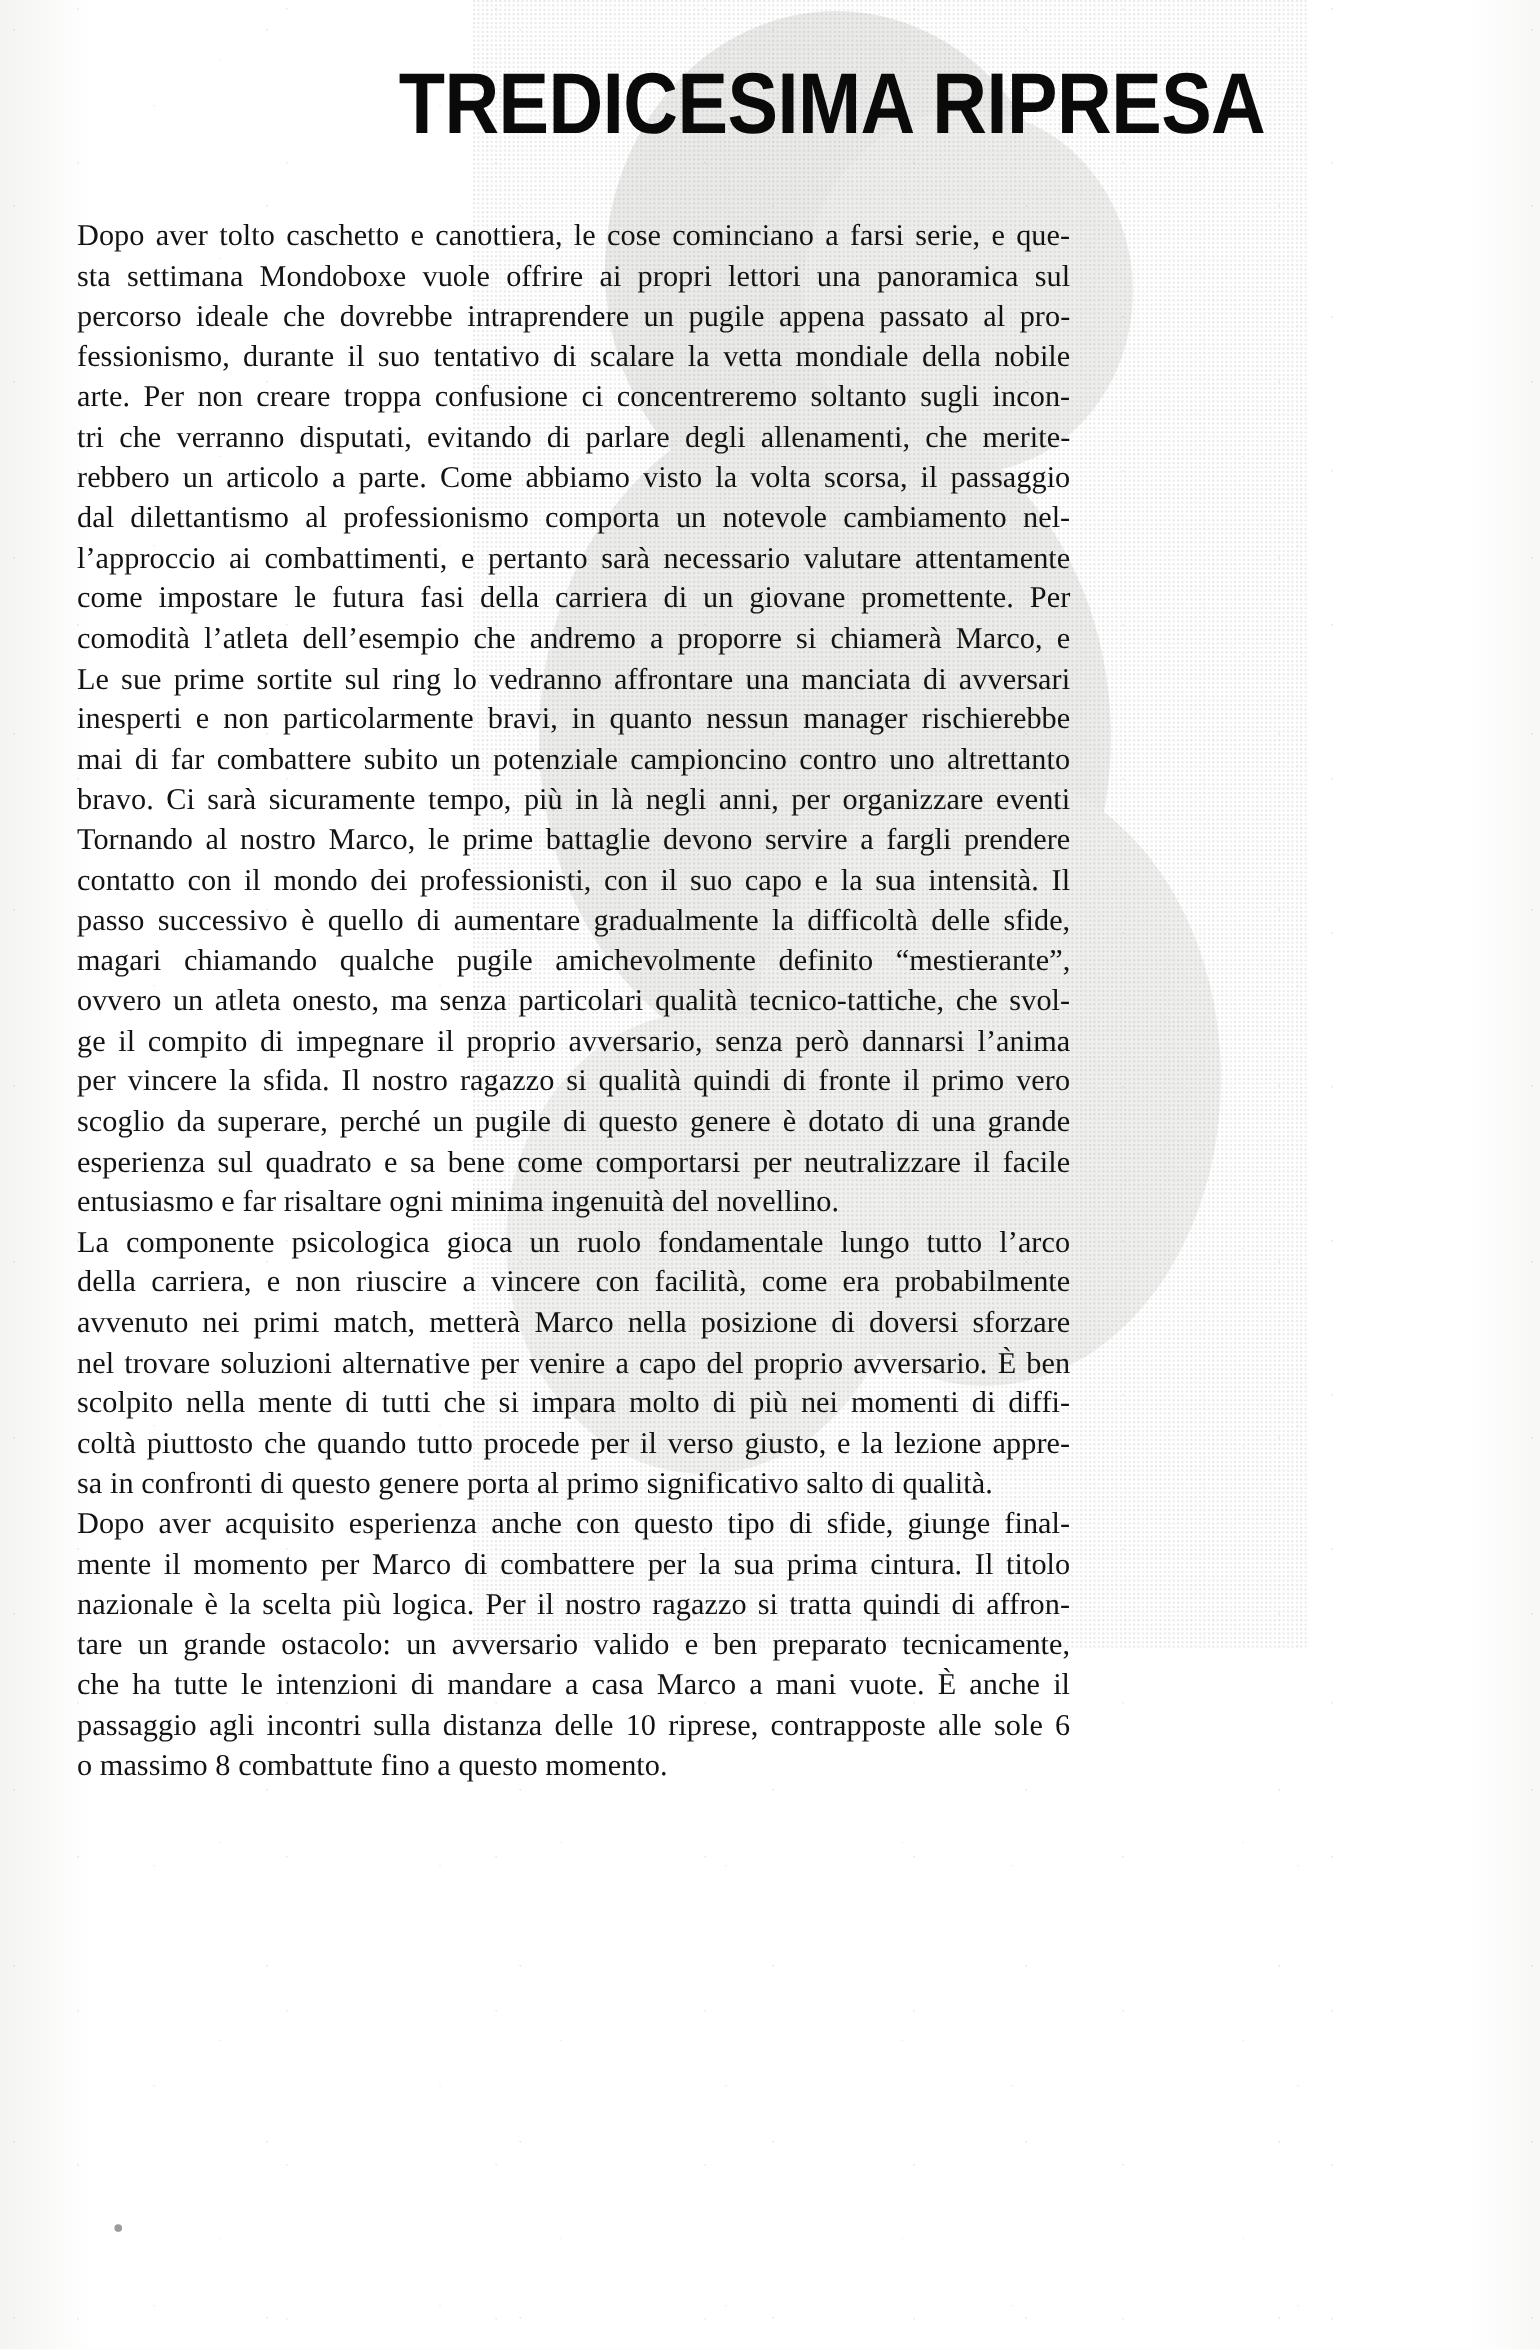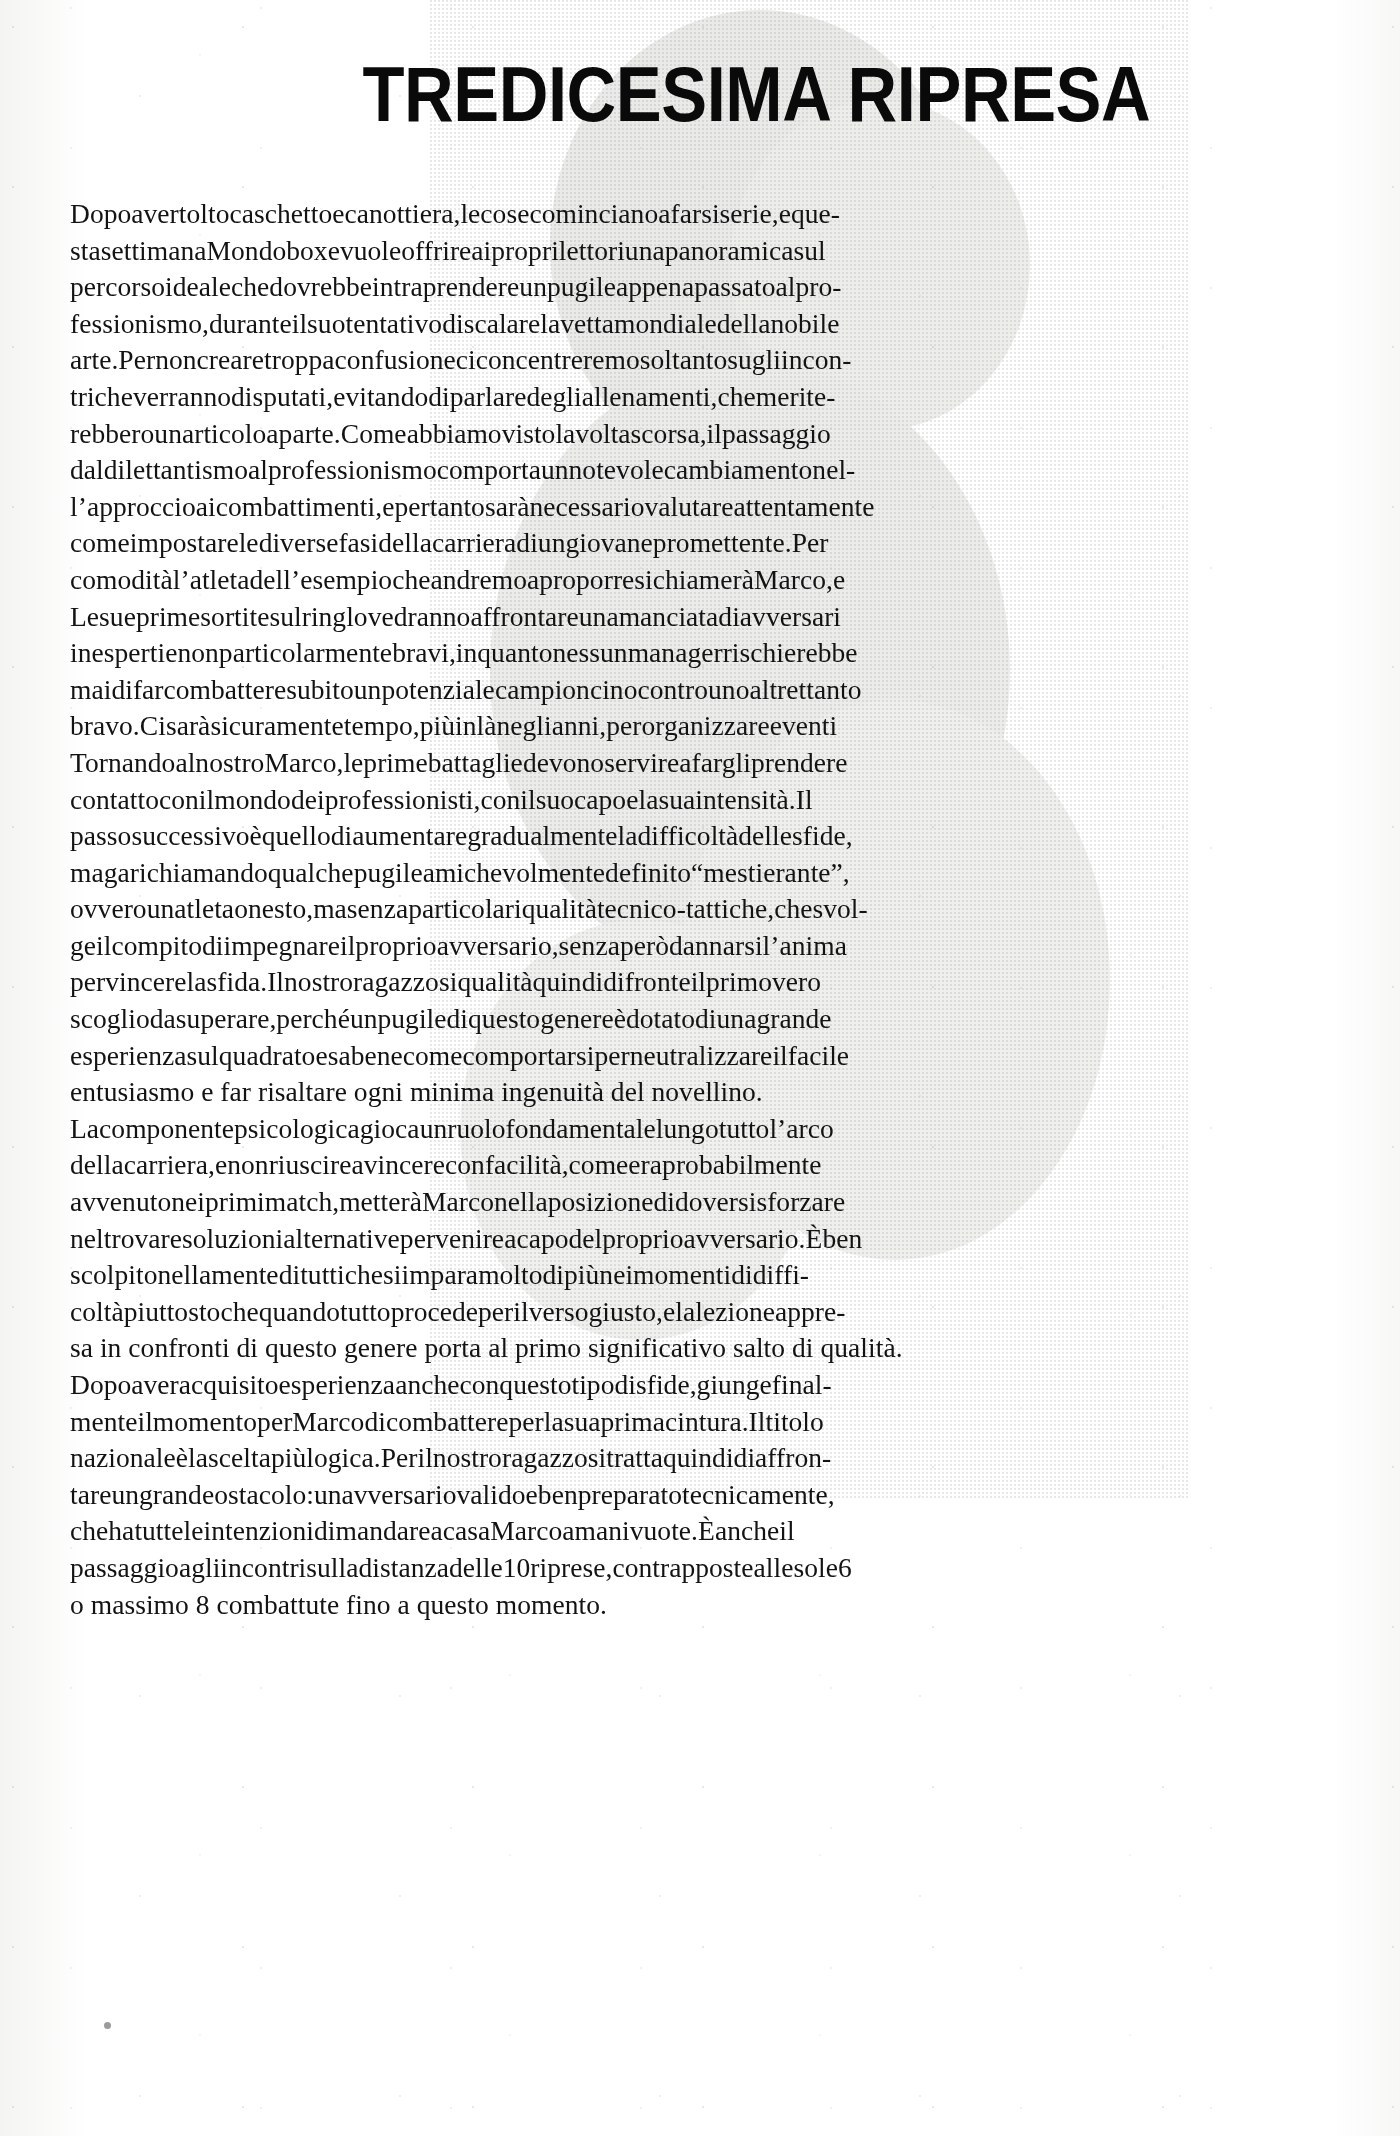--- a/index.html
+++ b/index.html
@@ -114,21 +114,21 @@
     font-size: 27.5px;
     line-height: 36.6px;
     color: #131313;
     white-space: pre;
     letter-spacing: 0.05px;
   }
 
   
   .line.just {
     display: flex;
-    justify-content: flex-start;
+    justify-content: space-between;
     white-space: normal;
     width: 903px;
     font-family: Liberation Serif, serif;
   }
   .line.just > span {
     white-space: pre;
   }
 
   .line.last {
     width: auto;
@@ -288,21 +288,21 @@
             <span>pertanto</span>
             <span>sarà</span>
             <span>necessario</span>
             <span>valutare</span>
             <span>attentamente</span>
           </span>
           <span class="line just">
             <span>come</span>
             <span>impostare</span>
             <span>le</span>
-            <span>diverse</span>
+            <span>futura</span>
             <span>fasi</span>
             <span>della</span>
             <span>carriera</span>
             <span>di</span>
             <span>un</span>
             <span>giovane</span>
             <span>promettente.</span>
             <span>Per</span>
           </span>
           <span class="line just">

